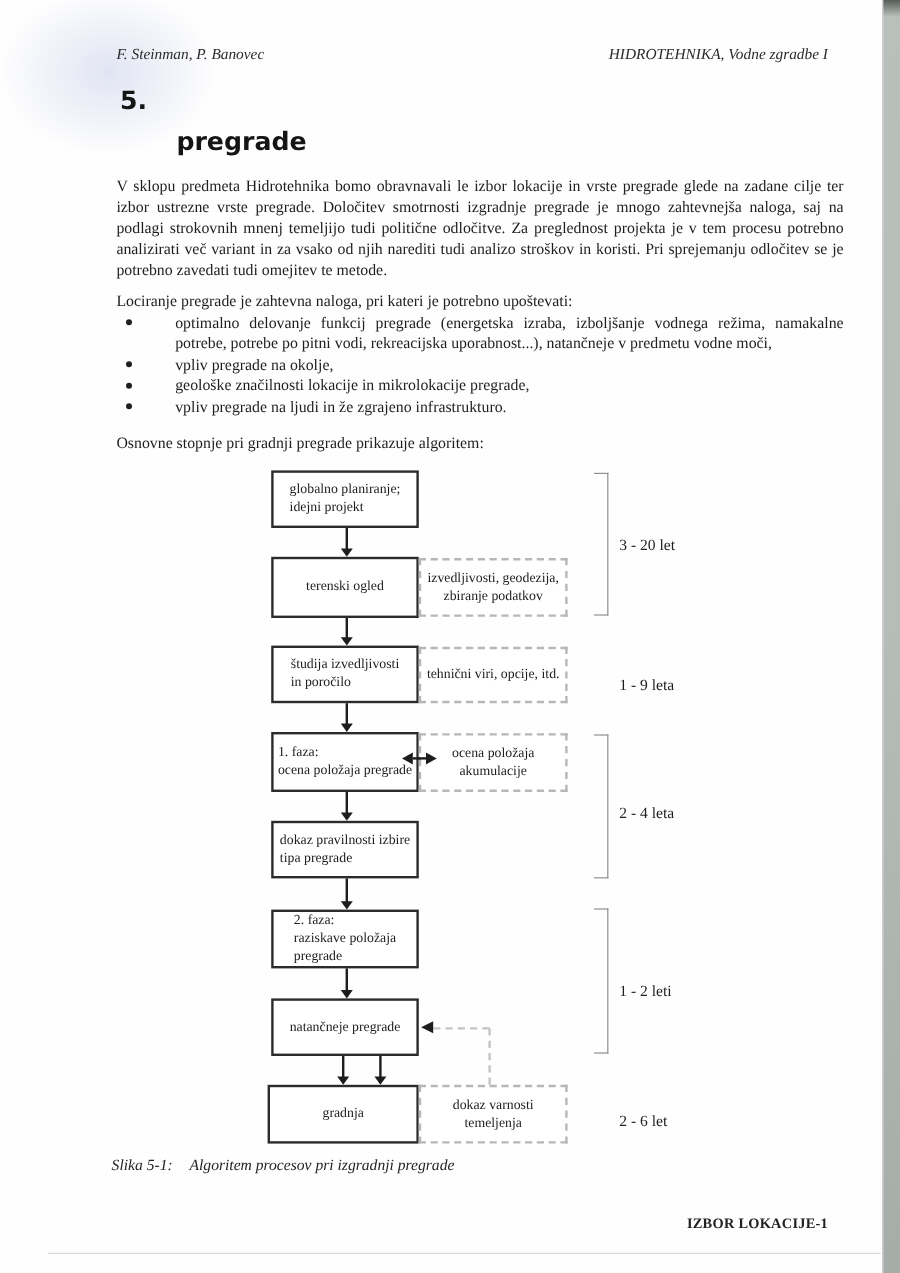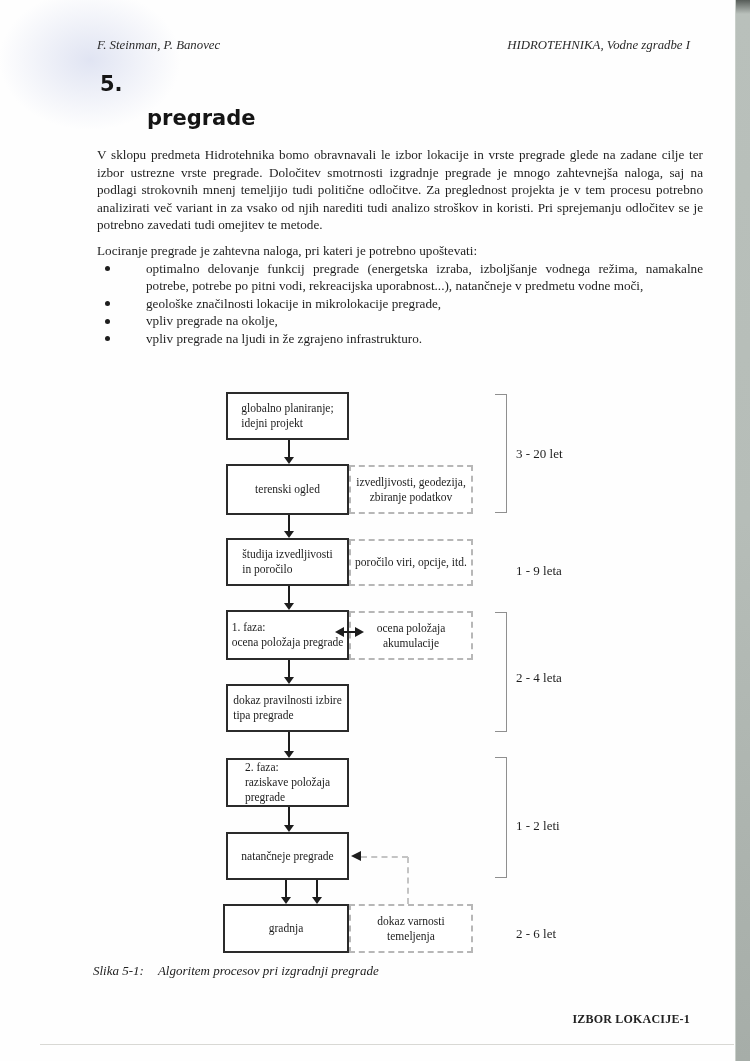--- a/index.html
+++ b/index.html
@@ -91,54 +91,55 @@
 
   <div class="locating">
     <p>Lociranje pregrade je zahtevna naloga, pri kateri je potrebno upoštevati:</p>
     <ul class="criteria">
       <li>
         <span class="dot"></span>
         <span>optimalno delovanje funkcij pregrade (energetska izraba, izboljšanje vodnega režima, namakalne potrebe, potrebe po pitni vodi, rekreacijska uporabnost...), natančneje v predmetu vodne moči,</span>
       </li>
       <li>
         <span class="dot"></span>
-        <span>geološke značilnosti lokacije in mikrolokacije pregrade,</span>
+        <span>vpliv pregrade na okolje,</span>
       </li>
       <li>
         <span class="dot"></span>
-        <span>vpliv pregrade na okolje,</span>
+        <span>geološke značilnosti lokacije in mikrolokacije pregrade,</span>
       </li>
       <li>
         <span class="dot"></span>
         <span>vpliv pregrade na ljudi in že zgrajeno infrastrukturo.</span>
       </li>
     </ul>
   </div>
 
+  <p class="algo-intro">Osnovne stopnje pri gradnji pregrade prikazuje algoritem:</p>
 
   <div>
 
     <div class="fbox" style="left:226px;top:392px;width:123px;height:48px">globalno planiranje;
 idejni projekt</div>
     <div class="fbox" style="left:226px;top:464px;width:123px;height:51px">terenski ogled</div>
     <div class="fbox" style="left:226px;top:538px;width:123px;height:48px">študija izvedljivosti
 in poročilo</div>
     <div class="fbox" style="left:226px;top:610px;width:123px;height:50px">1. faza:
 ocena položaja pregrade</div>
     <div class="fbox" style="left:226px;top:684px;width:123px;height:48px">dokaz pravilnosti izbire
 tipa pregrade</div>
     <div class="fbox" style="left:226px;top:758px;width:123px;height:49px">2. faza:
 raziskave položaja
 pregrade</div>
     <div class="fbox" style="left:226px;top:832px;width:123px;height:48px">natančneje pregrade</div>
     <div class="fbox" style="left:223px;top:904px;width:126px;height:49px">gradnja</div>
 
     <div class="nbox" style="left:349px;top:465px;width:124px;height:49px">izvedljivosti, geodezija,
 zbiranje podatkov</div>
-    <div class="nbox" style="left:349px;top:539px;width:124px;height:47px">poročilo viri, opcije, itd.</div>
+    <div class="nbox" style="left:349px;top:539px;width:124px;height:47px">tehnični viri, opcije, itd.</div>
     <div class="nbox" style="left:349px;top:611px;width:124px;height:49px">ocena položaja
 akumulacije</div>
     <div class="nbox" style="left:349px;top:904px;width:124px;height:49px">dokaz varnosti
 temeljenja</div>
 
     <div class="varrow" style="left:284px;top:440px;height:24px"></div>
     <div class="varrow" style="left:284px;top:515px;height:23px"></div>
     <div class="varrow" style="left:284px;top:586px;height:24px"></div>
     <div class="varrow" style="left:284px;top:660px;height:24px"></div>
     <div class="varrow" style="left:284px;top:732px;height:26px"></div>

